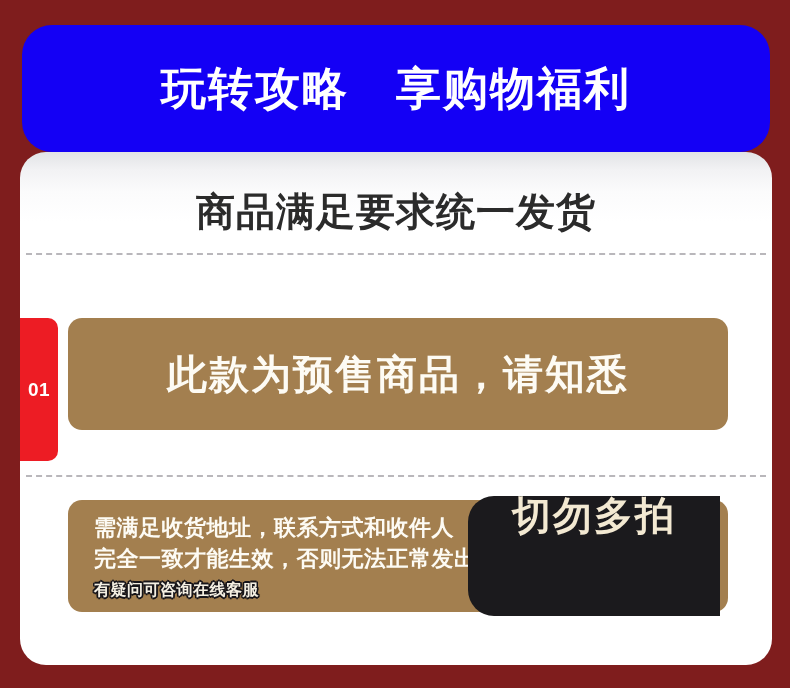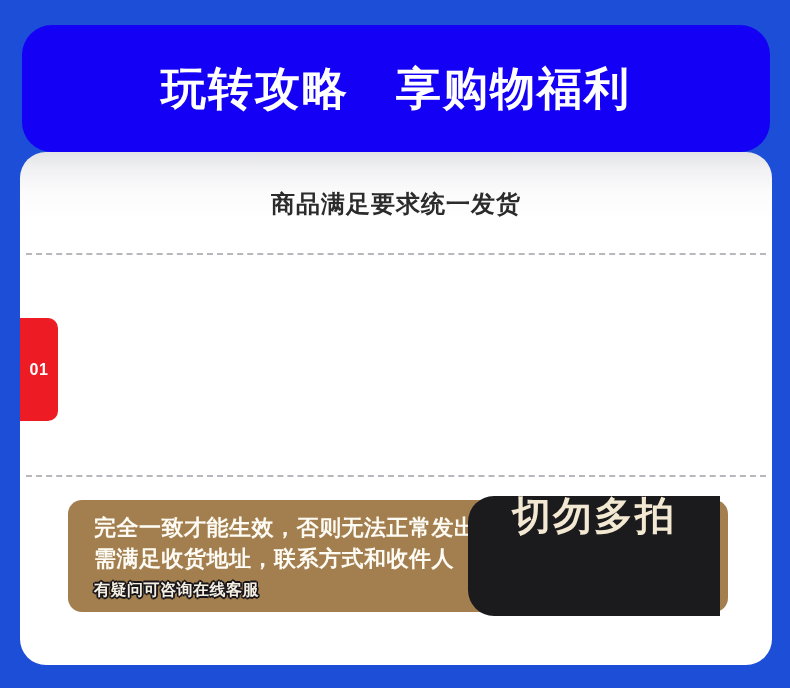--- a/index.html
+++ b/index.html
@@ -10,21 +10,21 @@
     width: 790px;
     height: 688px;
     font-family: "Liberation Sans", "DejaVu Sans", sans-serif;
     overflow: hidden;
   }
 
   #poster {
     position: relative;
     width: 790px;
     height: 688px;
-    background: #1d4ed8;
+    background: #7f1d1d;
     overflow: hidden;
   }
 
   
   #banner {
     position: absolute;
     left: 22px;
     top: 25px;
     width: 748px;
     height: 127px;
@@ -63,21 +63,21 @@
     overflow: hidden;
   }
 
   #card-title {
     position: absolute;
     left: 0;
     top: 40px;
     width: 100%;
     text-align: center;
     color: #2b2b2b;
-    font-size: 24px;
+    font-size: 39px;
     font-weight: bold;
     letter-spacing: 1px;
     line-height: 1;
   }
 
   .divider {
     position: absolute;
     left: 6px;
     right: 6px;
     height: 0;
@@ -94,25 +94,25 @@
     height: 112px;
   }
   #row-1 { top: 166px; }
   #row-2 { top: 348px; }
 
   .badge {
     position: absolute;
     left: -3px;
     top: 0;
     width: 41px;
-    height: 103px;
+    height: 143px;
     background: #ed1c24;
     border-radius: 0 10px 10px 0;
     color: #ffffff;
-    font-size: 16px;
+    font-size: 19px;
     font-weight: bold;
     display: flex;
     align-items: center;
     justify-content: center;
     letter-spacing: 0.5px;
     box-sizing: border-box;
     padding-left: 3px;
   }
 
   .brown-box {
@@ -205,29 +205,32 @@
   </div>
 
   <div id="card">
 
     <div id="card-title">商品满足要求统一发货</div>
 
     <div id="divider-1" class="divider"></div>
 
     <div id="row-1" class="row">
       <div class="badge">01</div>
+      <div id="brown-1" class="brown-box">
+        <div id="brown-1-text">此款为预售商品，请知悉</div>
+      </div>
     </div>
 
     <div id="divider-2" class="divider"></div>
 
     <div id="row-2" class="row">
 
       <div id="brown-2" class="brown-box">
+        <div class="line-2">需满足收货地址，联系方式和收件人</div>
         <div class="line-2">完全一致才能生效，否则无法正常发出</div>
-        <div class="line-2">需满足收货地址，联系方式和收件人</div>
         <div id="brown-2-line3">有疑问可咨询在线客服</div>
       </div>
 
       <div id="black-box">
         <div id="black-box-text">切勿多拍</div>
       </div>
     </div>
 
   </div>
 </div>

